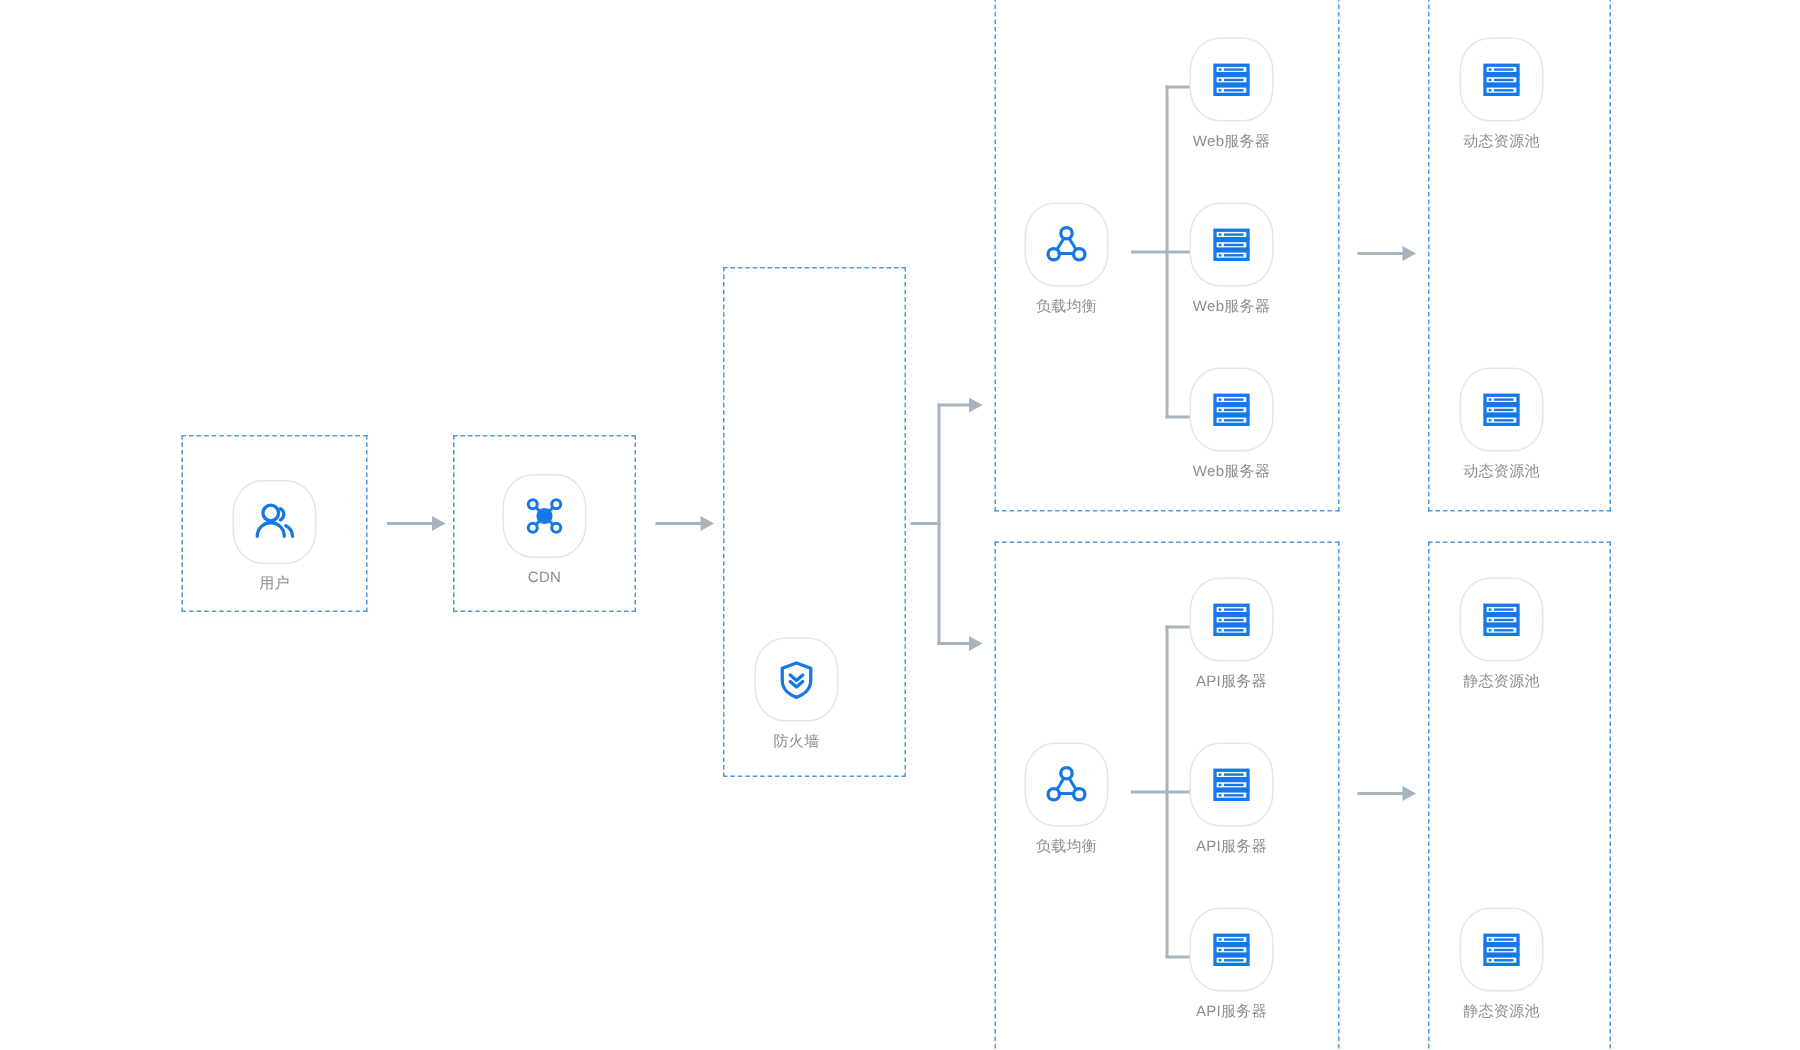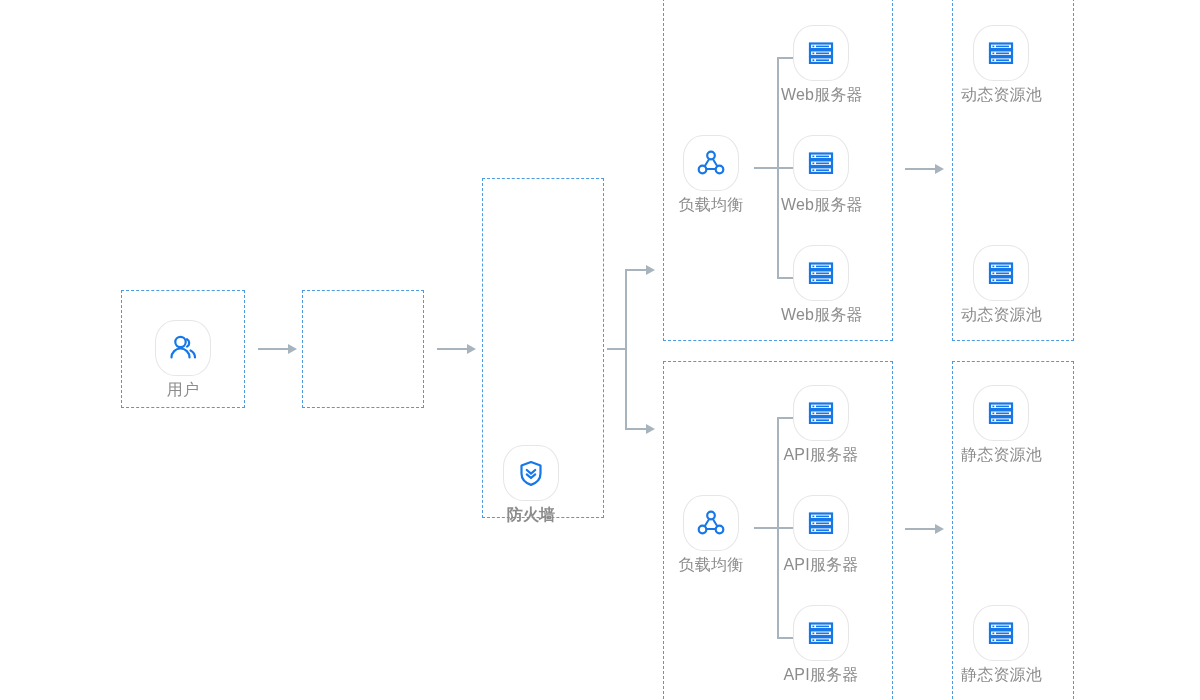--- a/index.html
+++ b/index.html
@@ -43,21 +43,21 @@
     border-radius: 20px / 22px;
     background: #ffffff;
     display: flex;
     align-items: center;
     justify-content: center;
     position: relative;
   }
   .node .tile svg { display: block; }
   .node .label {
     margin-top: 7px;
-    font-size: 16px;
+    font-size: 10px;
     line-height: 14px;
     color: #8c8c8c;
     white-space: nowrap;
     letter-spacing: 0.2px;
   }
   .node.wide { width: 80px; margin-left: -12px; }
   .node.wide .tile { margin-left: 12px; }
 
   
   .hline {
@@ -137,24 +137,40 @@
           <circle cx="14.5" cy="11" r="5.2" fill="none" stroke="#1677e8" stroke-width="2.2"></circle>
           <path d="M5.5 26.5 a9 9 0 0 1 18 0" fill="none" stroke="#1677e8" stroke-width="2.2" stroke-linecap="round"></path>
           <path d="M21 8.2 a4.2 4.2 0 0 1 0 7.4" fill="none" stroke="#1677e8" stroke-width="2.2" stroke-linecap="round"></path>
           <path d="M24.5 19.5 a8 8 0 0 1 4.5 7" fill="none" stroke="#1677e8" stroke-width="2.2" stroke-linecap="round"></path>
         </svg>
       </span>
     </div>
     <div class="label">用户</div>
   </div>
 
-
-
-
-  <div class="node wide" style="left:503px; top:445px;font-weight:bold;">
+  <div class="node" style="left:335px; top:316px;">
+    <div class="tile">
+      <span>
+        <svg width="34" height="34" viewBox="0 0 34 34">
+          <line x1="11" y1="11" x2="23" y2="23" stroke="#1677e8" stroke-width="2"></line>
+          <line x1="23" y1="11" x2="11" y2="23" stroke="#1677e8" stroke-width="2"></line>
+          <circle cx="17" cy="17" r="5.4" fill="#1677e8"></circle>
+          <circle cx="9.2" cy="9.2" r="3" fill="#fff" stroke="#1677e8" stroke-width="2"></circle>
+          <circle cx="24.8" cy="9.2" r="3" fill="#fff" stroke="#1677e8" stroke-width="2"></circle>
+          <circle cx="9.2" cy="24.8" r="3" fill="#fff" stroke="#1677e8" stroke-width="2"></circle>
+          <circle cx="24.8" cy="24.8" r="3" fill="#fff" stroke="#1677e8" stroke-width="2"></circle>
+        </svg>
+      </span>
+    </div>
+    <div class="label">CDN</div>
+  </div>
+
+
+
+  <div class="node wide" style="left:503px; top:425px;">
     <div class="tile">
       <span>
         <svg width="32" height="32" viewBox="0 0 32 32">
           <path d="M16 5 L25.5 8.5 v8 c0 6.2 -5 9.8 -9.5 11.4 C11.5 26.3 6.5 22.7 6.5 16.5 v-8 Z" fill="none" stroke="#1677e8" stroke-width="2.2" stroke-linejoin="round"></path>
           <polyline points="11.8,13 16,16.6 20.2,13" fill="none" stroke="#1677e8" stroke-width="2.2" stroke-linecap="round" stroke-linejoin="round"></polyline>
           <polyline points="11.8,17.4 16,21 20.2,17.4" fill="none" stroke="#1677e8" stroke-width="2.2" stroke-linecap="round" stroke-linejoin="round"></polyline>
         </svg>
       </span>
     </div>
     <div class="label">防火墙</div>

